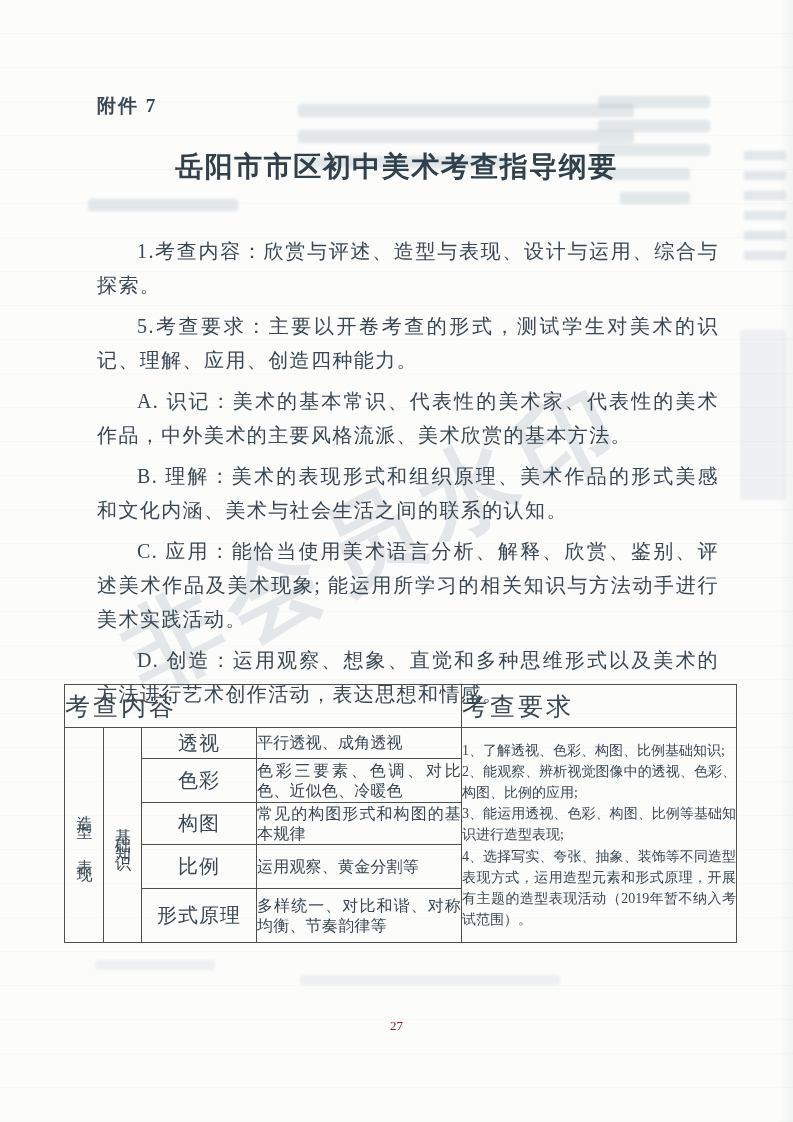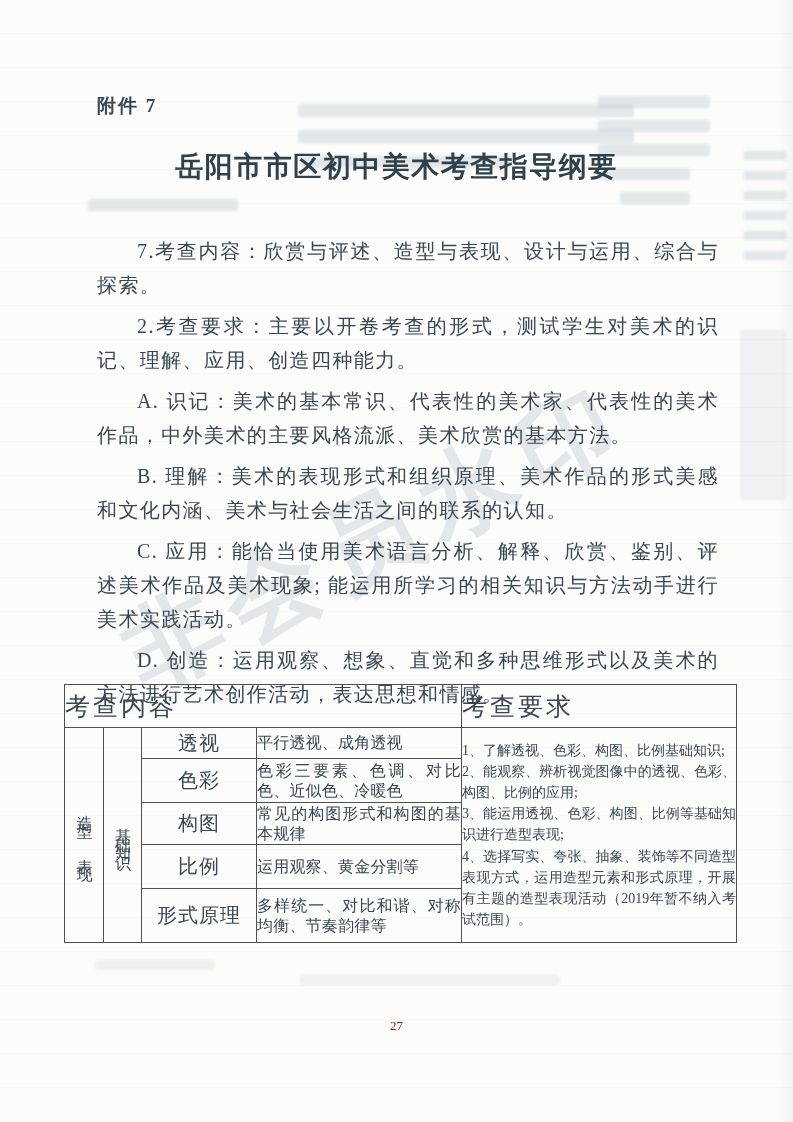--- a/index.html
+++ b/index.html
@@ -104,22 +104,22 @@
   <div class="artifact v faint" style="left:740px;top:330px;width:46px;height:170px;"></div>
   <div class="artifact faint" style="left:95px;top:960px;width:120px;height:10px;"></div>
   <div class="artifact faint" style="left:300px;top:975px;width:260px;height:10px;"></div>
 
   <div class="watermark">非会员水印</div>
 
   <div class="attachment-label">附件 7</div>
   <div class="doc-title">岳阳市市区初中美术考查指导纲要</div>
 
   <div class="body-text">
-    <p>7.考查内容：欣赏与评述、造型与表现、设计与运用、综合与探索。</p>
-    <p>2.考查要求：主要以开卷考查的形式，测试学生对美术的识记、理解、应用、创造四种能力。</p>
+    <p>1.考查内容：欣赏与评述、造型与表现、设计与运用、综合与探索。</p>
+    <p>5.考查要求：主要以开卷考查的形式，测试学生对美术的识记、理解、应用、创造四种能力。</p>
     <p>A. 识记：美术的基本常识、代表性的美术家、代表性的美术作品，中外美术的主要风格流派、美术欣赏的基本方法。</p>
     <p>B. 理解：美术的表现形式和组织原理、美术作品的形式美感和文化内涵、美术与社会生活之间的联系的认知。</p>
     <p>C. 应用：能恰当使用美术语言分析、解释、欣赏、鉴别、评述美术作品及美术现象; 能运用所学习的相关知识与方法动手进行美术实践活动。</p>
     <p>D. 创造：运用观察、想象、直觉和多种思维形式以及美术的方法进行艺术创作活动，表达思想和情感。</p>
   </div>
 
   <table class="assessment-table">
     <colgroup>
       <col style="width:39px">
         <col style="width:38px">

